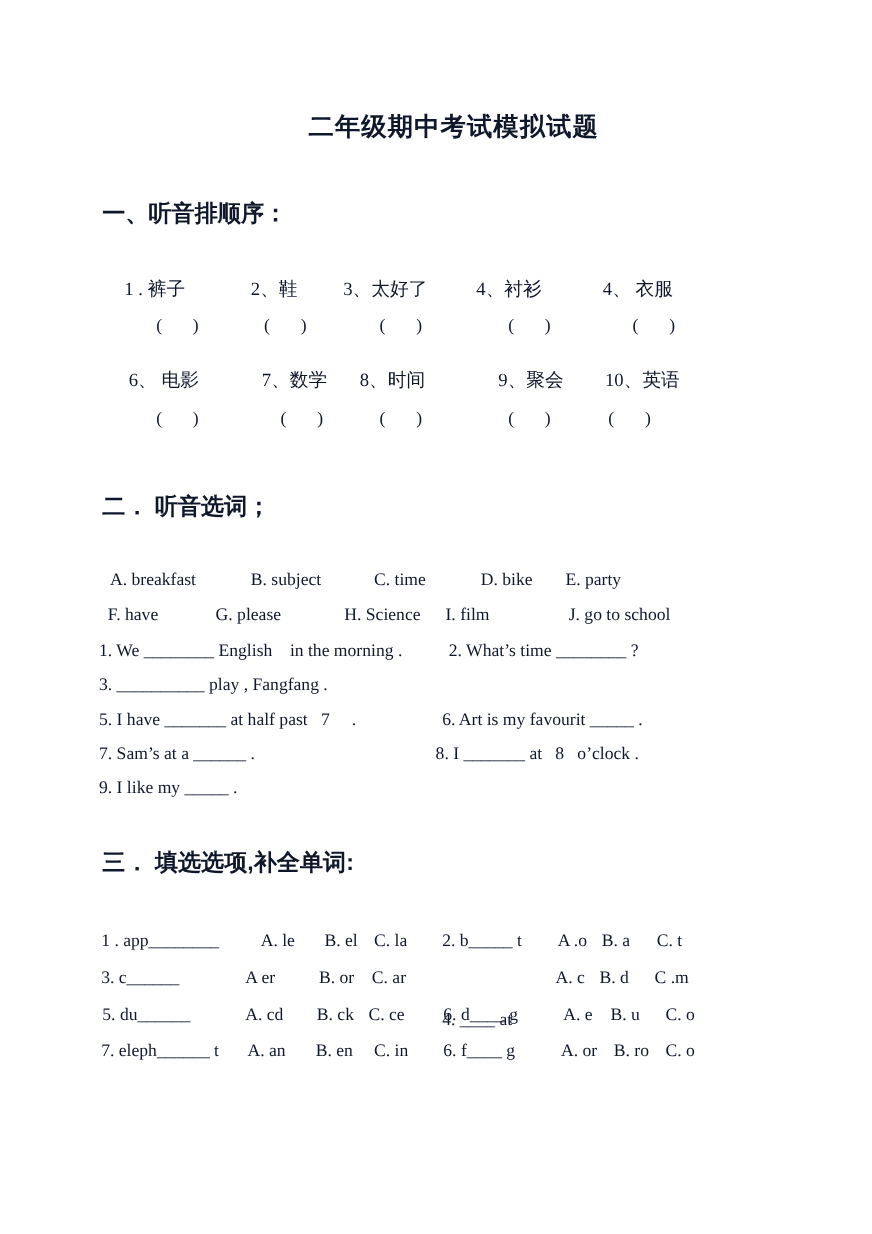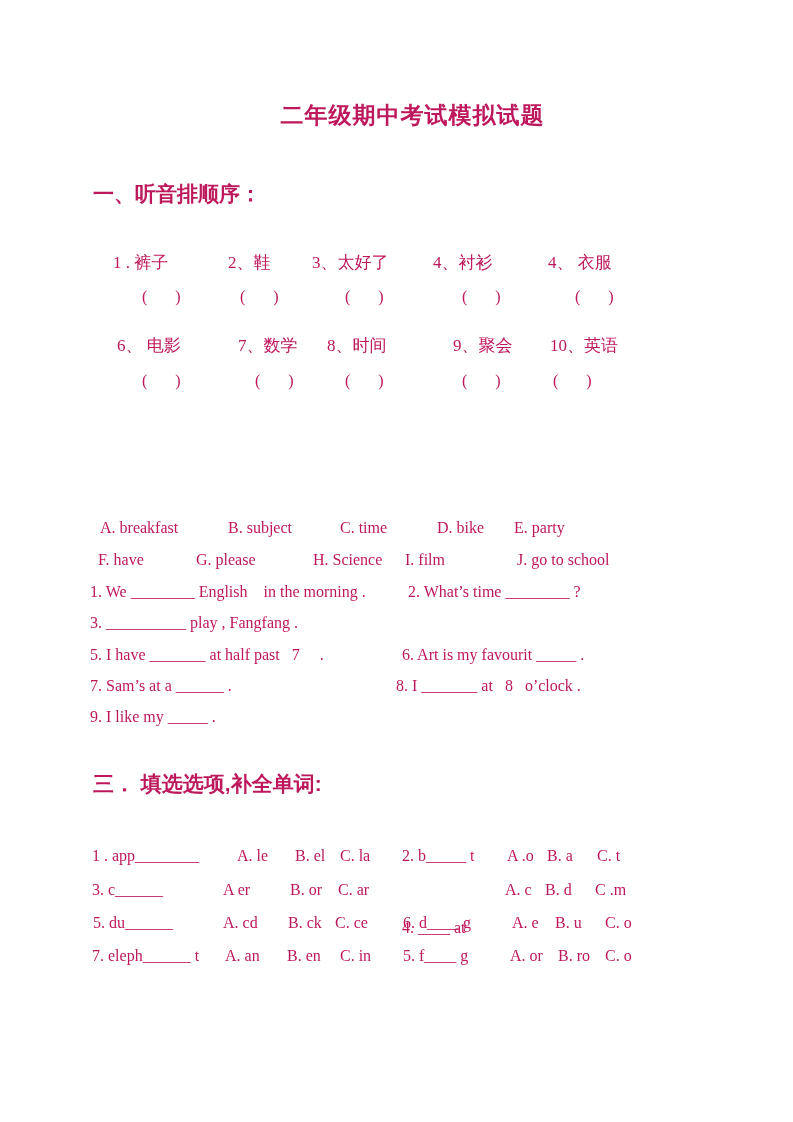--- a/index.html
+++ b/index.html
@@ -1,21 +1,21 @@
 <!DOCTYPE html>
 <html><head>
 <meta charset="utf-8">
 <style>
   html, body { margin: 0; padding: 0; background: #ffffff; }
   .page {
     position: relative;
     width: 793px;
     height: 999px;
     background: #ffffff;
-    color: #be185d;
+    color: #0f172a;
     font-family: "Liberation Serif", serif;
     overflow: hidden;
   }
   .title {
     position: absolute;
     left: 0;
     top: 100px;
     width: 100%;
     box-sizing: border-box;
     padding-left: 32px;
@@ -72,20 +72,21 @@
   <span class="tc" style="left:327px; top:337px">8、时间</span>
   <span class="tc" style="left:453px; top:337px">9、聚会</span>
   <span class="tc" style="left:550px; top:337px">10、英语</span>
 
   <span class="t" style="left:142px; top:372px">(       )</span>
   <span class="t" style="left:255px; top:372px">(       )</span>
   <span class="t" style="left:345px; top:372px">(       )</span>
   <span class="t" style="left:462px; top:372px">(       )</span>
   <span class="t" style="left:553px; top:372px">(       )</span>
 
+  <div class="h" style="left:93px; top:446px">二． 听音选词；</div>
 
   <span class="t" style="left:100px; top:519px">A. breakfast</span>
   <span class="t" style="left:228px; top:519px">B. subject</span>
   <span class="t" style="left:340px; top:519px">C. time</span>
   <span class="t" style="left:437px; top:519px">D. bike</span>
   <span class="t" style="left:514px; top:519px">E. party</span>
 
   <span class="t" style="left:98px; top:551px">F. have</span>
   <span class="t" style="left:196px; top:551px">G. please</span>
   <span class="t" style="left:313px; top:551px">H. Science</span>
@@ -128,18 +129,18 @@
   <span class="t" style="left:335px; top:914px">C. ce</span>
   <span class="t" style="left:403px; top:914px">6. d____ g</span>
   <span class="t" style="left:512px; top:914px">A. e</span>
   <span class="t" style="left:555px; top:914px">B. u</span>
   <span class="t" style="left:605px; top:914px">C. o</span>
 
   <span class="t" style="left:92px;  top:947px">7. eleph______ t</span>
   <span class="t" style="left:225px; top:947px">A. an</span>
   <span class="t" style="left:287px; top:947px">B. en</span>
   <span class="t" style="left:340px; top:947px">C. in</span>
-  <span class="t" style="left:403px; top:947px">5. f____ g</span>
+  <span class="t" style="left:403px; top:947px">6. f____ g</span>
   <span class="t" style="left:510px; top:947px">A. or</span>
   <span class="t" style="left:558px; top:947px">B. ro</span>
   <span class="t" style="left:605px; top:947px">C. o</span>
 
 </div>
 
 </body></html>

